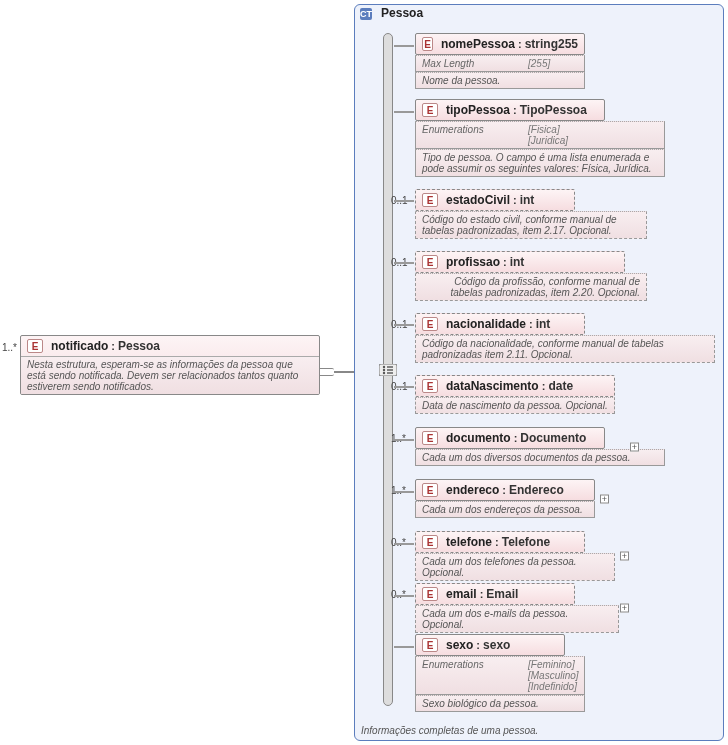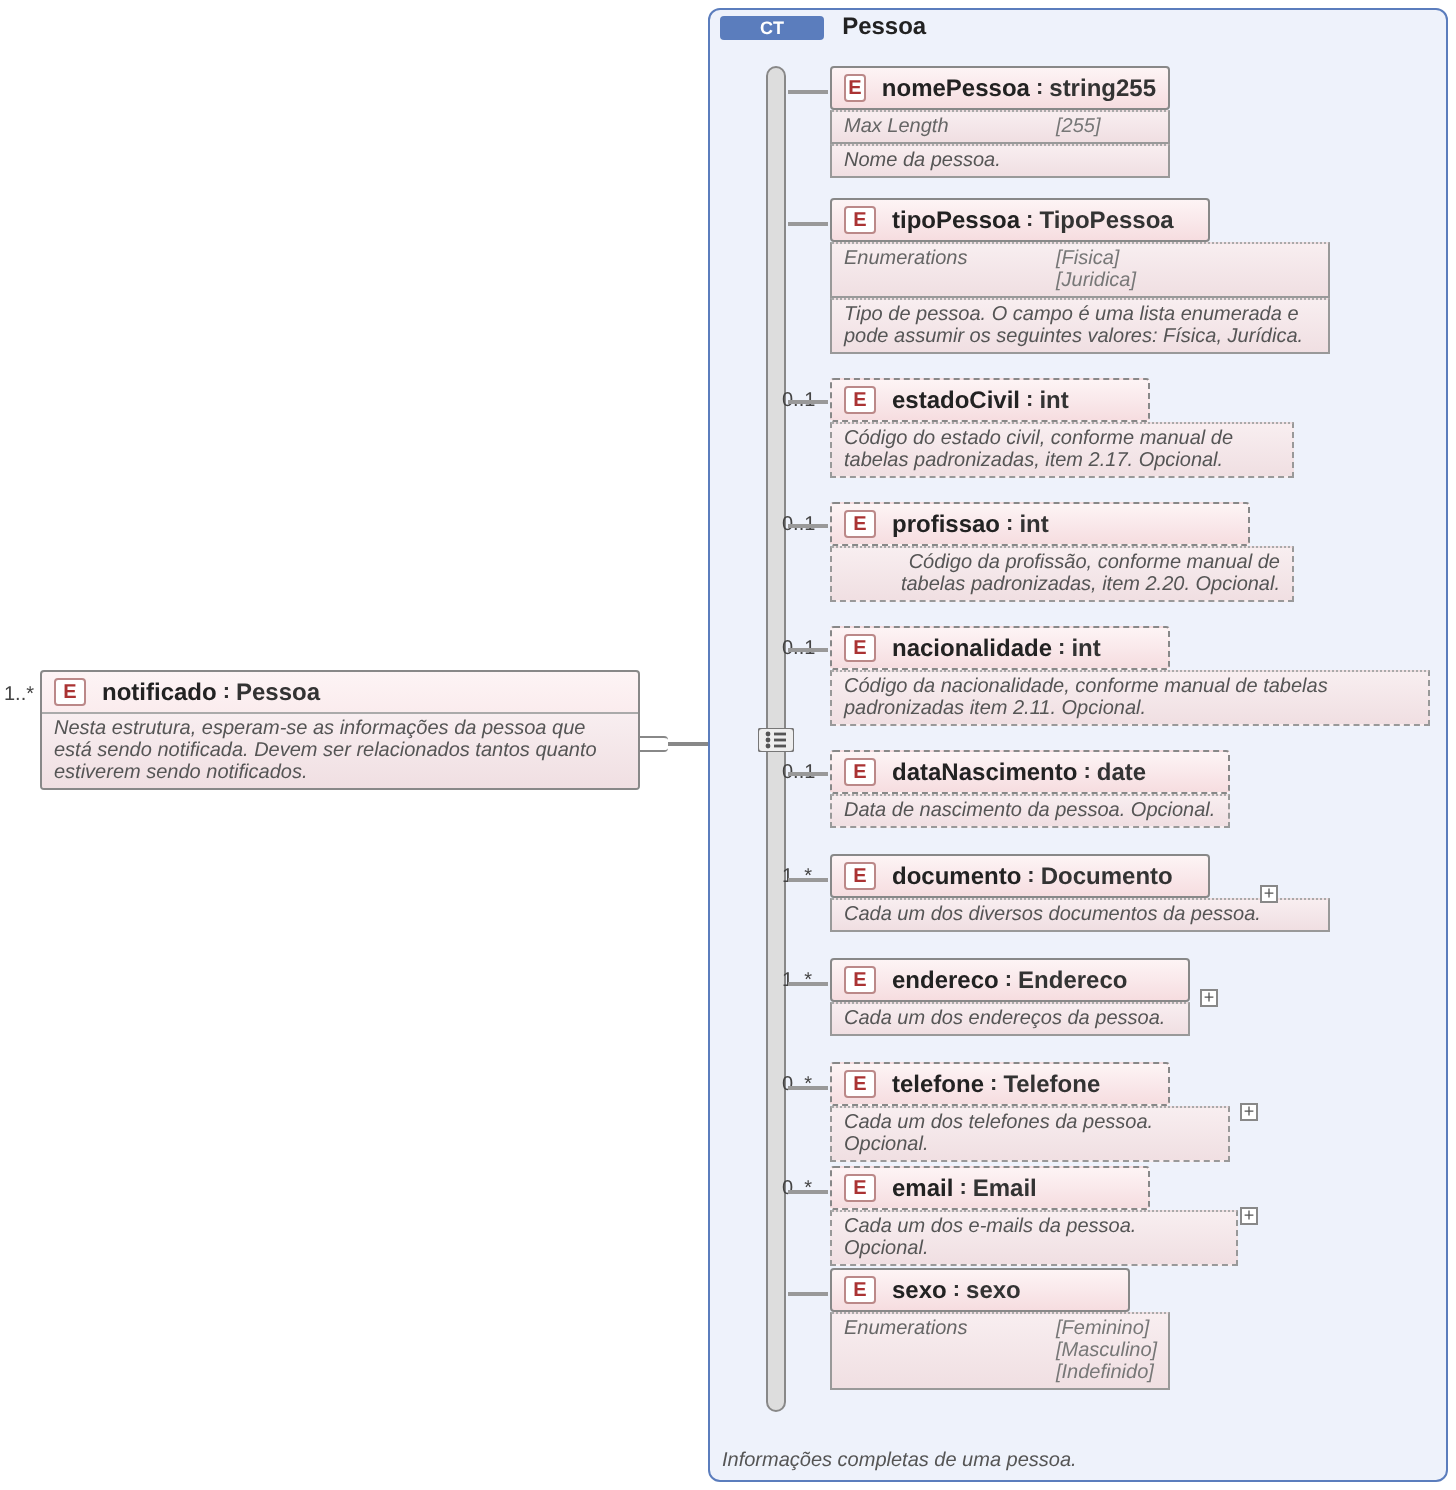--- a/index.html
+++ b/index.html
@@ -81,21 +81,21 @@
     background: #eef2fb;
   }
   .ct-head {
     position: absolute;
     top: -1px; left: -1px;
     padding: 2px 6px;
   }
   .ct-badge {
     display:inline-flex; align-items:center; justify-content:center;
     background:#5b7dbd; color:#fff; font-size:9px; font-weight:bold;
-    padding: 1px 20px; border-radius:2px; margin-right:6px;
+    padding: 1px 0; border-radius:2px; margin-right:6px;
   }
   .ct-title { font-weight:bold; color:#222; font-size:12px; }
   .ct-footer {
     position:absolute; bottom:4px; left:6px;
     font-size:10px; font-style:italic; color:#555;
   }
   .seq-spine {
     position:absolute;
     left: 28px;
     top: 28px;
@@ -354,20 +354,21 @@
                 <span class="e-badge">E</span>
                 <span class="elem-name">sexo</span>
                 <span class="colon">:</span>
                 <span class="elem-type">sexo</span>
               </div>
             </div>
             <div class="elem-sub row " style="width:170px; border:1px solid #999; border-top:1px dotted #aaa;">
               <span class="k">Enumerations</span>
               <span class="v">[Feminino]<br>[Masculino]<br>[Indefinido]</span>
             </div>
+            <div class="elem-sub" style="width:170px; border:1px solid #999; border-top:1px dotted #aaa;">Sexo biológico da pessoa.</div>
           </div>
         </div>
       </div>
     <div id="branches-layer">
         <div class="branch" style="top: 40px;"></div>
         <div class="branch" style="top: 106px;"></div>
         <div class="branch" style="top: 195px;"></div>
         <div class="branch" style="top: 257px;"></div>
         <div class="branch" style="top: 319px;"></div>
         <div class="branch" style="top: 381px;"></div>

